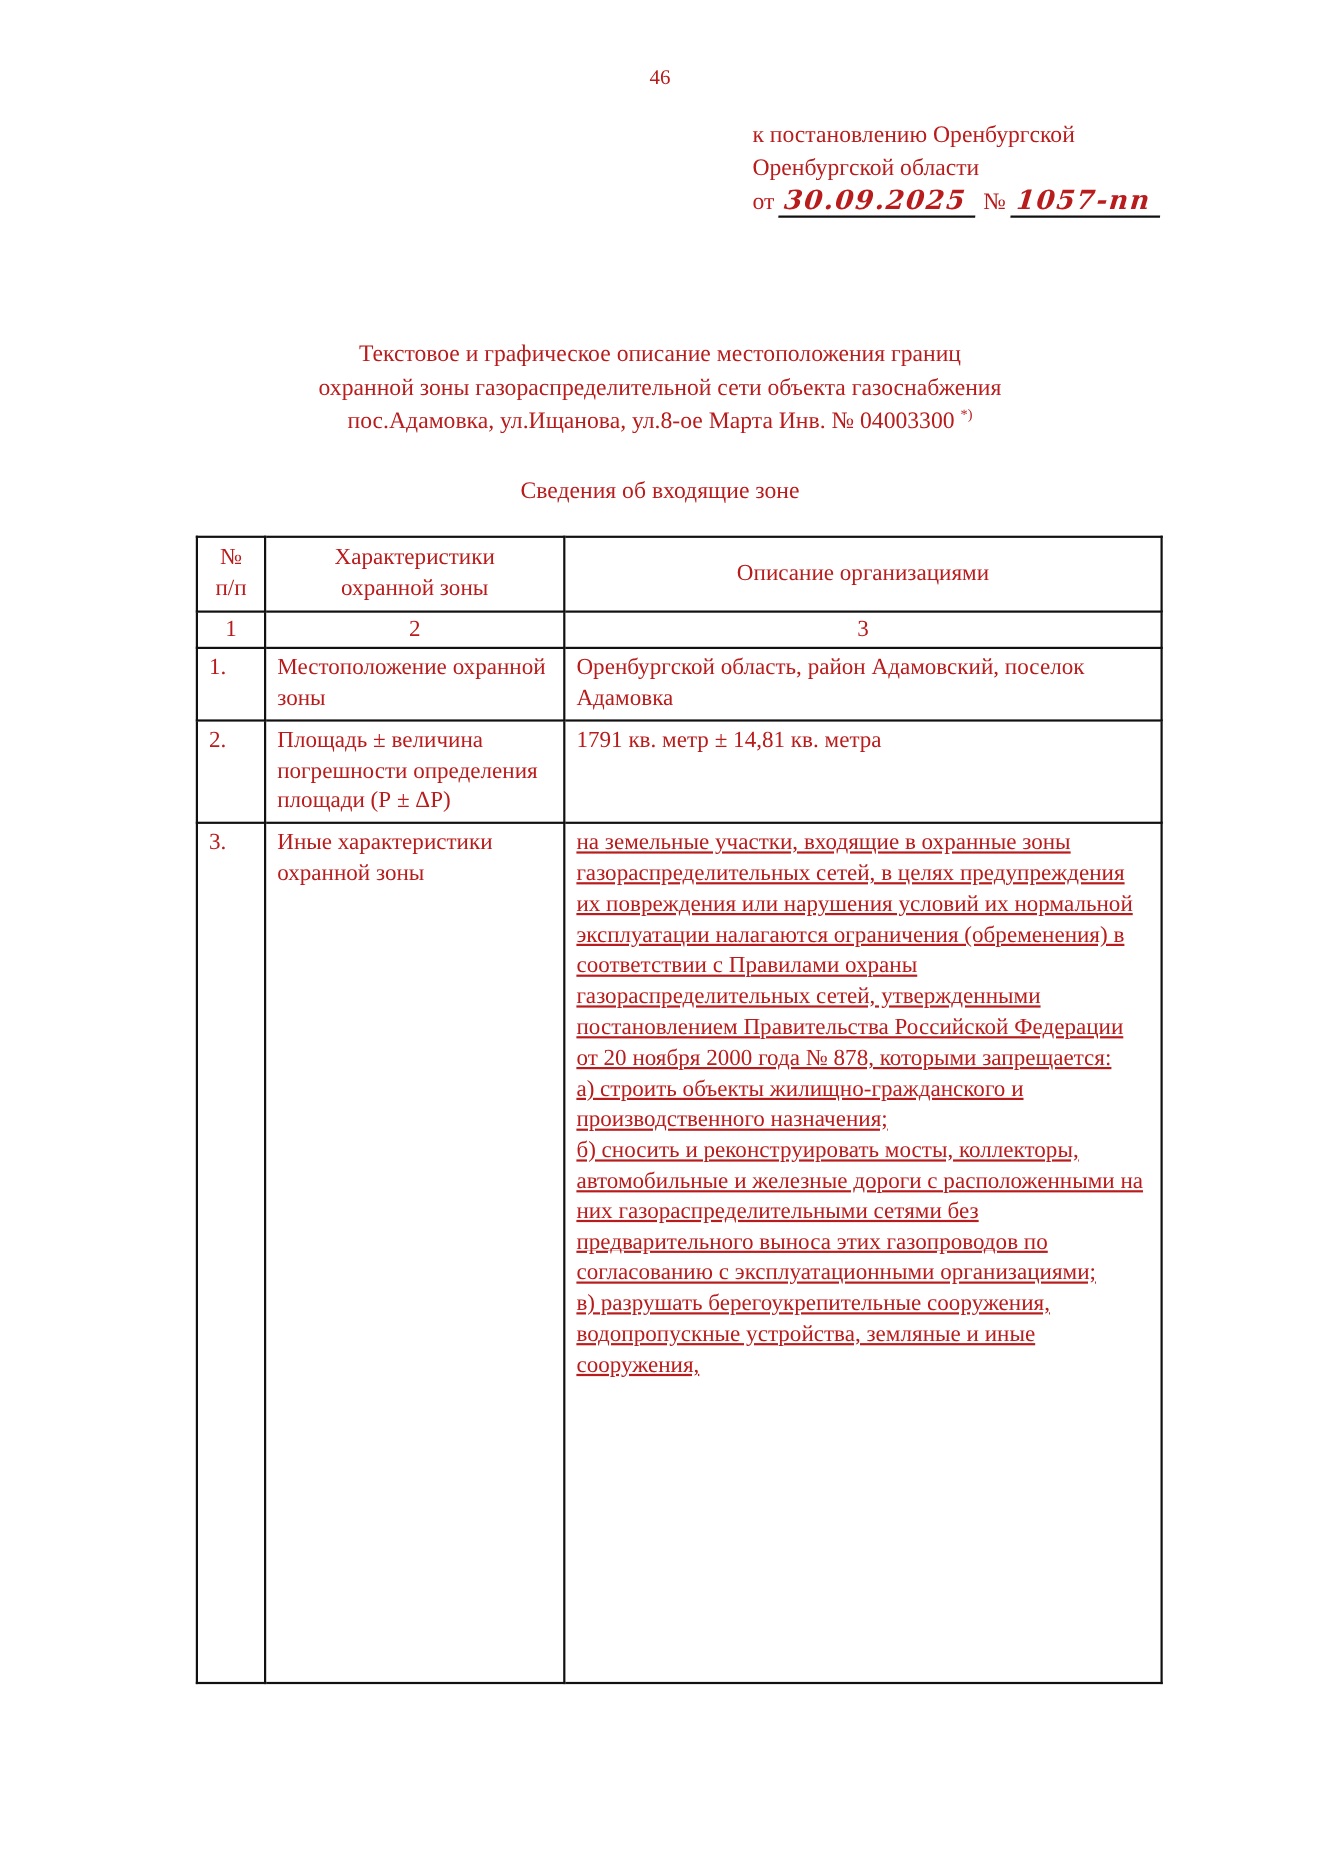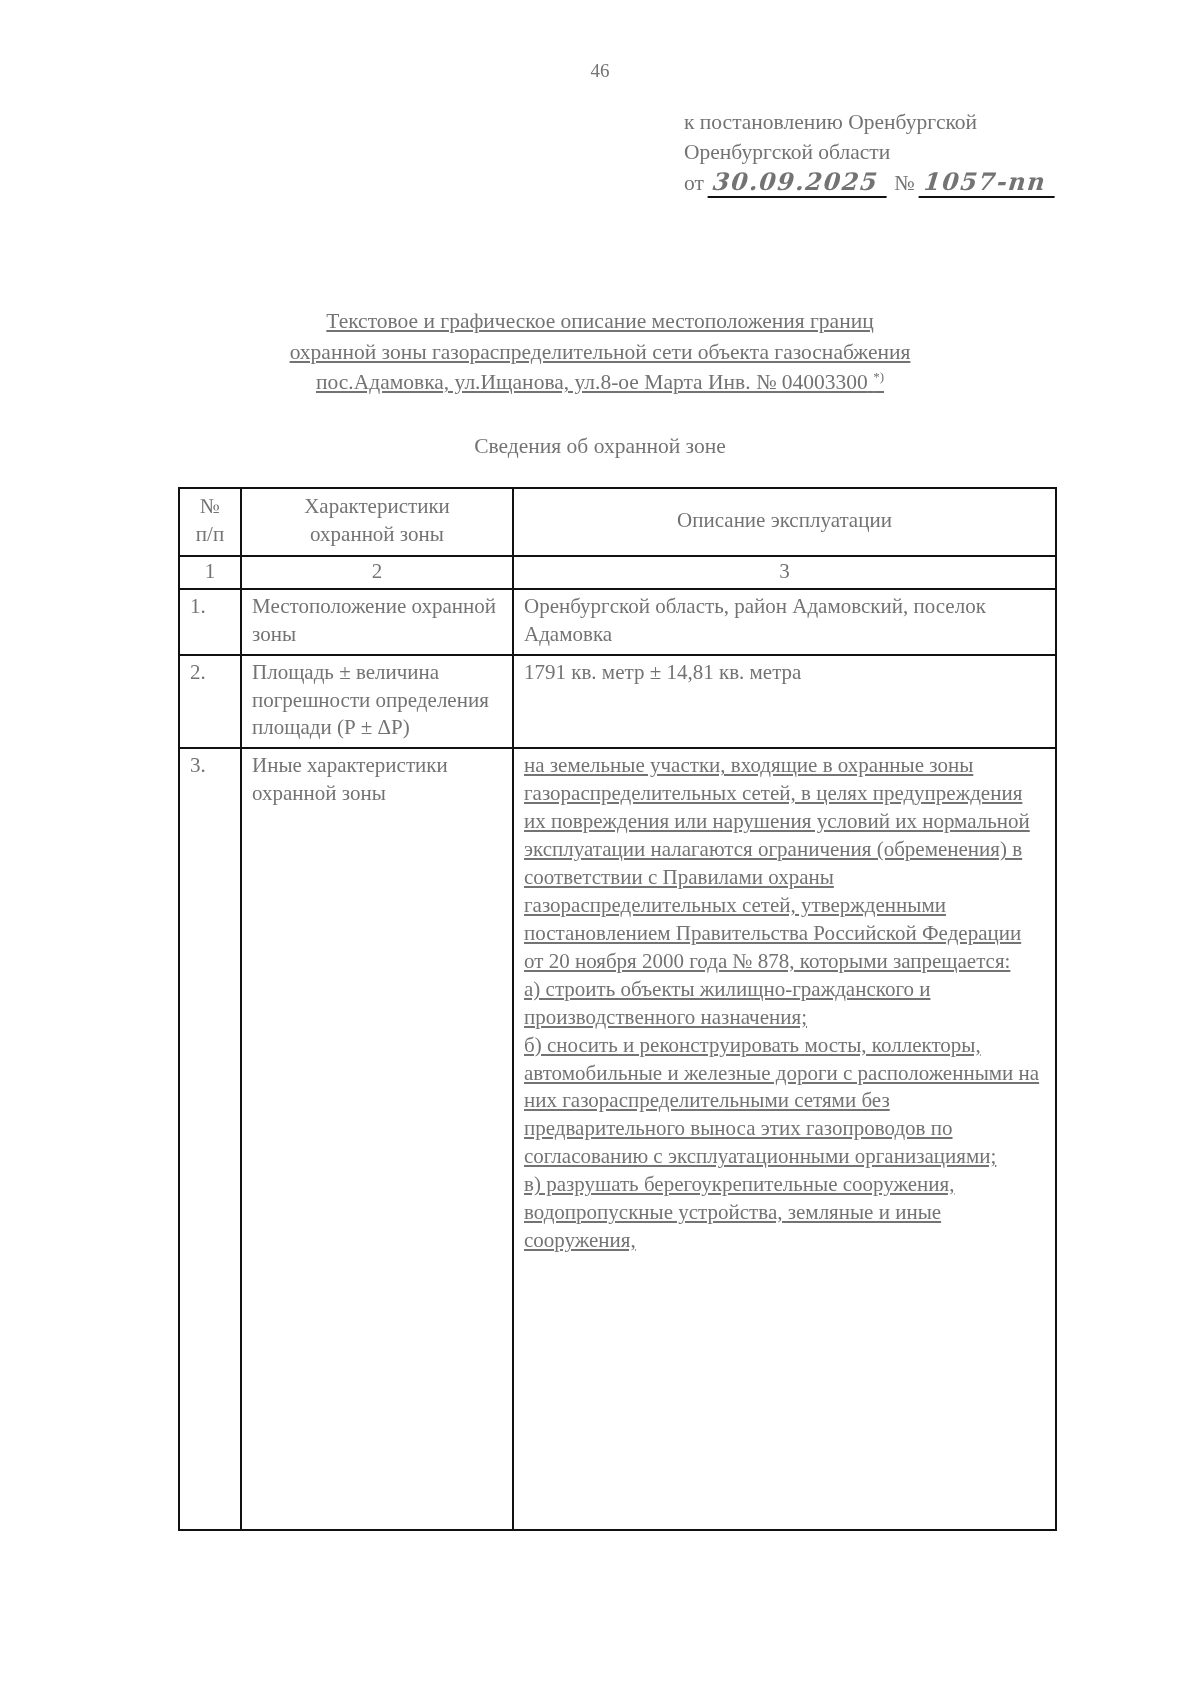--- a/index.html
+++ b/index.html
@@ -6,21 +6,21 @@
     margin: 0;
     padding: 0;
     background: #ffffff;
   }
   .page {
     position: relative;
     width: 1200px;
     height: 1681px;
     margin: 0 auto;
     background: #ffffff;
-    color: #737373;
+    color: #b91c1c;
     font-family: "Liberation Serif", serif;
     font-size: 21px;
     line-height: 1.32;
     box-sizing: border-box;
     overflow: hidden;
   }
   .page-number {
     position: absolute;
     top: 58px;
     left: 0;
@@ -52,21 +52,20 @@
     line-height: 1.1;
   }
   .title-block {
     position: absolute;
     top: 306px;
     left: 0;
     width: 100%;
     text-align: center;
     font-size: 21.5px;
     line-height: 1.42;
-    text-decoration: underline;
   }
   .title-block sup {
     font-size: 13px;
   }
   .subtitle {
     position: absolute;
     top: 432px;
     left: 0;
     width: 100%;
     text-align: center;
@@ -134,35 +133,35 @@
       <span class="handwritten">1057-пп</span>
     </div>
   </div>
 
   <div class="title-block">
     <div>Текстовое и графическое описание местоположения границ</div>
     <div>охранной зоны газораспределительной сети объекта газоснабжения</div>
     <div><span>пос.Адамовка, ул.Ищанова, ул.8-ое Марта Инв. № 04003300</span>&nbsp;<sup>*)</sup></div>
   </div>
 
-  <div class="subtitle">Сведения об охранной зоне</div>
+  <div class="subtitle">Сведения об входящие зоне</div>
 
   <table class="ozone">
     <colgroup>
       <col class="col-num">
       <col class="col-char">
       <col class="col-desc">
     </colgroup>
     <tbody>
       <tr class="head-row">
         <th>№
 п/п</th>
         <th>Характеристики
 охранной зоны</th>
-        <th>Описание эксплуатации</th>
+        <th>Описание организациями</th>
       </tr>
       <tr class="colnum-row">
         <td>1</td>
         <td>2</td>
         <td>3</td>
       </tr>
       <tr>
         <td class="cell-num">1.</td>
         <td class="cell-char">Местоположение охранной зоны</td>
         <td class="cell-desc">Оренбургской область, район Адамовский, поселок Адамовка</td>

